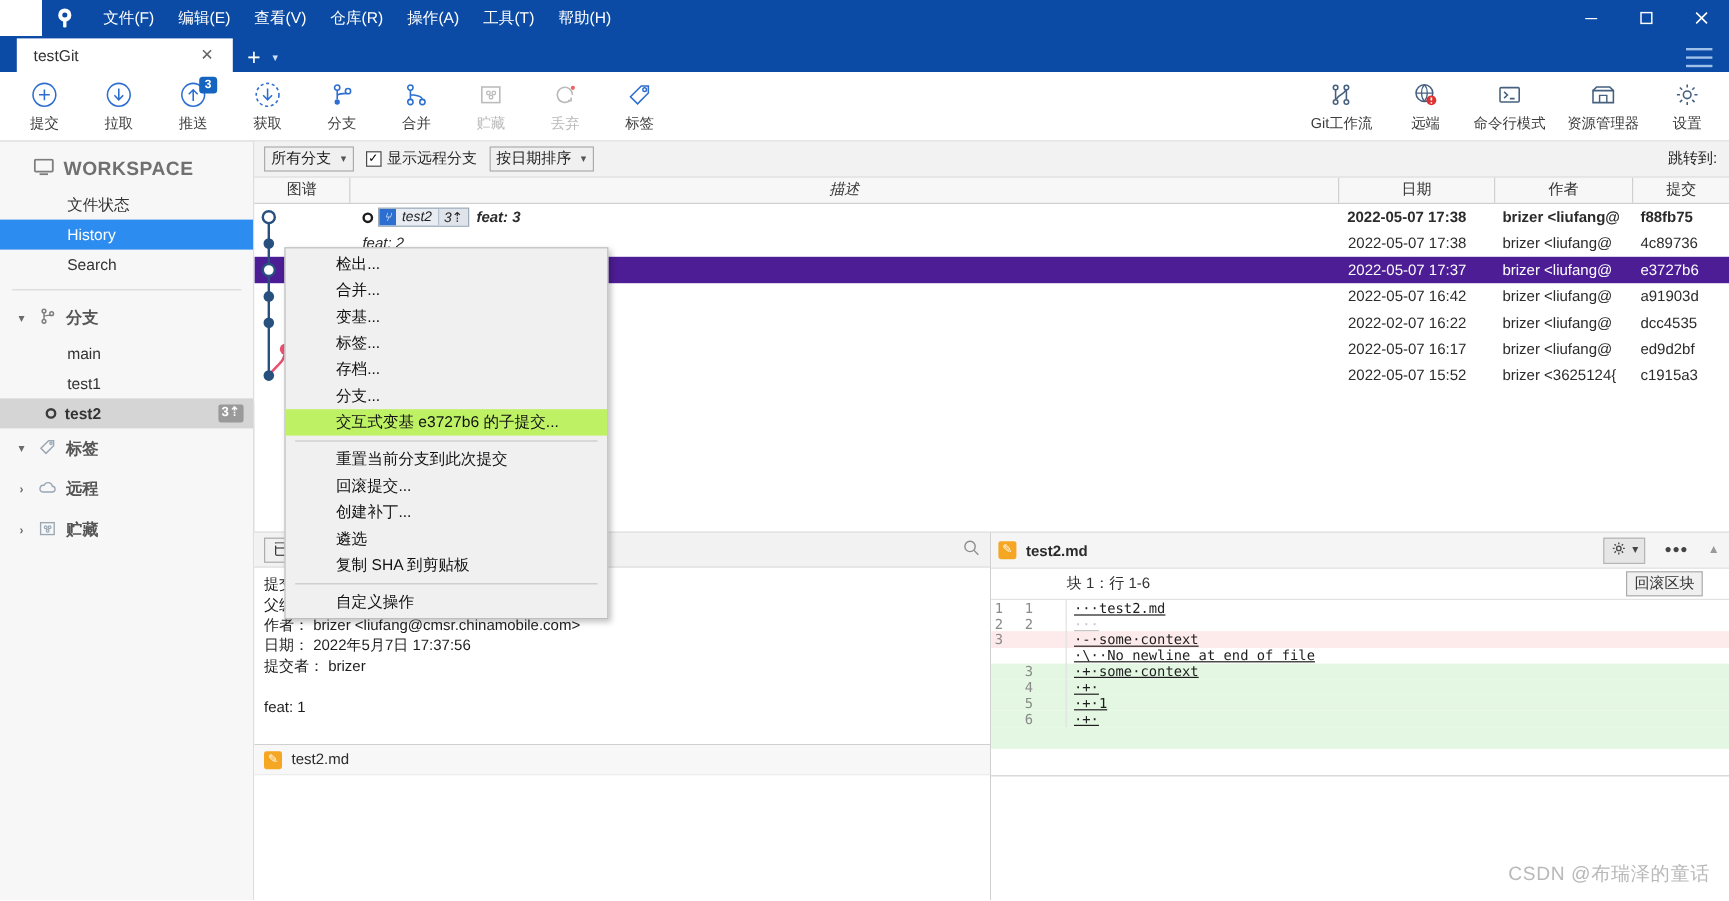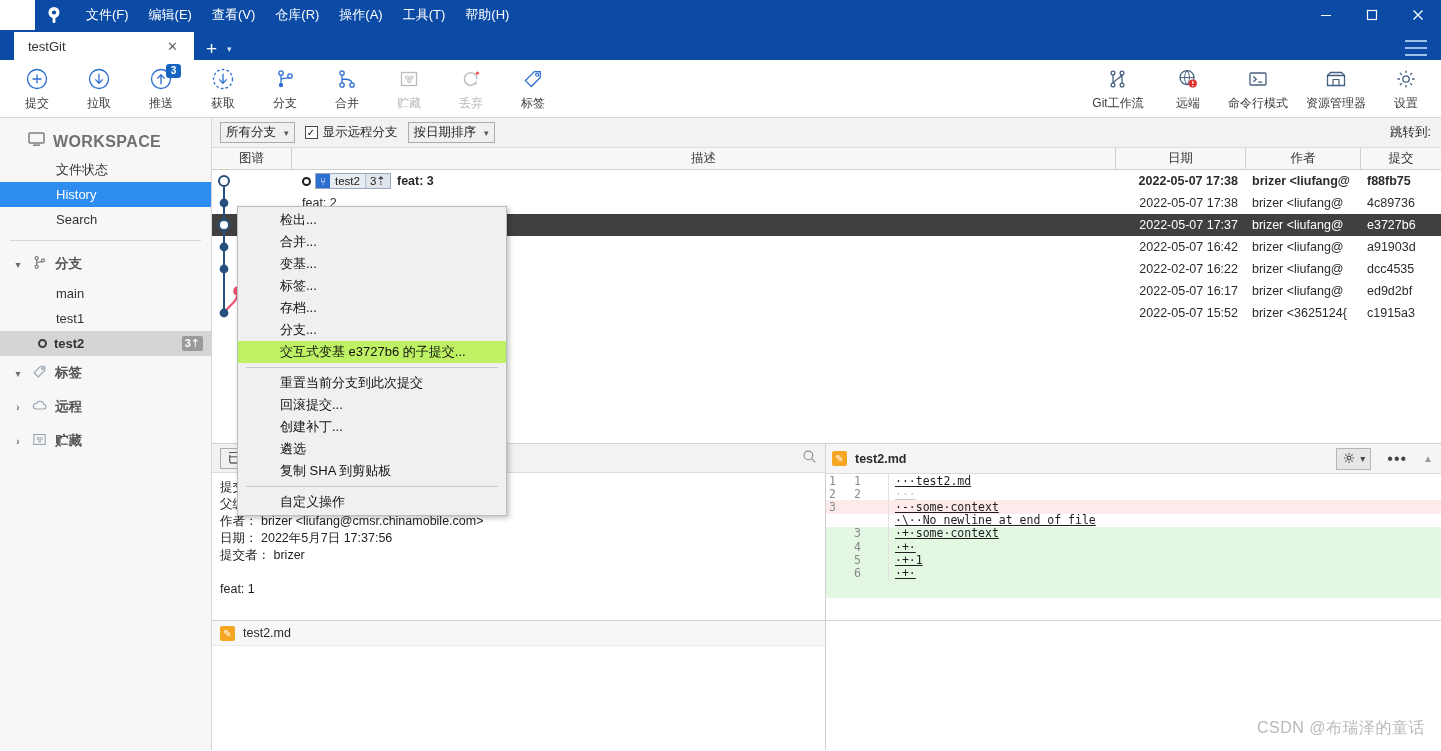--- a/index.html
+++ b/index.html
@@ -127,33 +127,33 @@
   .ctable { flex:1; display:flex; flex-direction:column; min-height:0; }
   .chead {
     height:22px; background:#f7f7f7; border-bottom:1px solid #d0d0d0; display:flex;
     font-size:12.5px; color:#333;
   }
   .chead > div {
     display:flex; align-items:center; justify-content:center;
     border-right:1px solid #d0d0d0; height:100%;
   }
   .col-graph { width:80px; flex:0 0 80px; }
-  .col-desc  { flex:1; min-width:0; }
+  .col-desc  { flex:1; min-width:0;font-style:italic; }
   .col-date  { width:130px; flex:0 0 130px; }
   .col-auth  { width:115px; flex:0 0 115px; }
   .col-sha   { width:80px; flex:0 0 80px; border-right:none !important; }
 
   .cbody { background:#fff; overflow:hidden; height:166px; position:relative; }
   .crow { height:22px; display:flex; font-size:12.5px; align-items:center; }
-  .crow.sel { background:#404040; color:#ffffff; }
+  .crow.sel { background:#4c1d95; color:#ffffff; }
   .crow.bold, .crow.bold .cell { font-weight:bold; }
   .cell { display:flex; align-items:center; height:100%; overflow:hidden; white-space:nowrap; }
   .cell.c-desc { padding-left:10px; }
   .cell.c-date { justify-content:flex-end; padding-right:8px; }
-  .cell.c-auth { padding-left:6px; }
+  .cell.c-auth { padding-left:6px;margin-left:16px; }
   .cell.c-sha  { padding-left:6px; }
   .ref-chip {
     display:inline-flex; align-items:center; height:16px; border:1px solid #9aaabb;
     background:#e8edf3; font-size:11.5px; margin:0 6px 0 0; font-weight:normal;
     color:#222; overflow:hidden;
   }
   .ref-chip .ic { background:#2d6fd0; color:#fff; padding:0 4px; height:100%; display:flex; align-items:center; font-size:10px;}
   .ref-chip .nm { padding:0 5px; }
   .ref-chip .ct { padding:0 4px; border-left:1px solid #b6c2cf; background:#dfe4ea; }
   .dot-open { width:9px; height:9px; border:2px solid #1c1c1c; border-radius:50%; margin-right:4px; }
@@ -689,20 +689,24 @@
                   <circle cx="12" cy="12" r="3.2" fill="none" stroke="#4a4a4a" stroke-width="2"></circle>
                   <path d="M12 3.4v2.6 M12 18v2.6 M3.4 12h2.6 M18 12h2.6 M5.9 5.9l1.9 1.9 M16.2 16.2l1.9 1.9 M18.1 5.9l-1.9 1.9 M7.8 16.2l-1.9 1.9" stroke="#4a4a4a" stroke-width="2"></path>
                 </svg>
             </span>
             <span>▾</span>
           </span>
           <span class="dots">•••</span>
           <span style="color:#9a9a9a;font-size:10px;padding-right:2px">▲</span>
         </div>
 
+        <div class="hunkbar">
+          <span class="hl">块 1：行 1-6</span>
+          <span class="hunk-btn">回滚区块</span>
+        </div>
 
         <div class="difflines">
           <div class="dline">
             <span class="ln">1</span>
             <span class="ln2">1</span>
             <span class="dtxt">···test2.md</span>
           </div>
           <div class="dline">
             <span class="ln">2</span>
             <span class="ln2">2</span>

